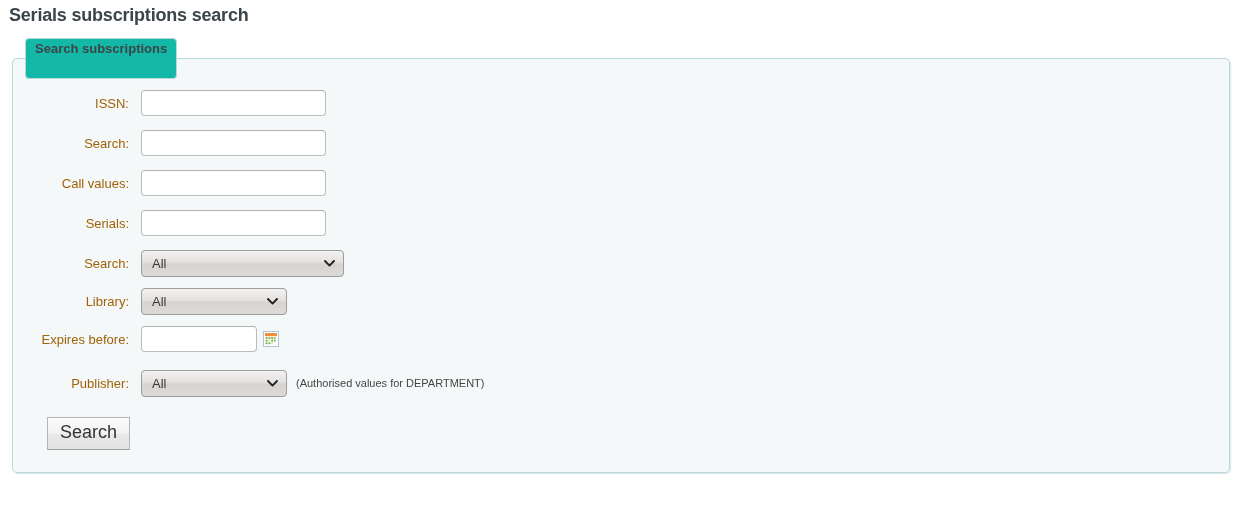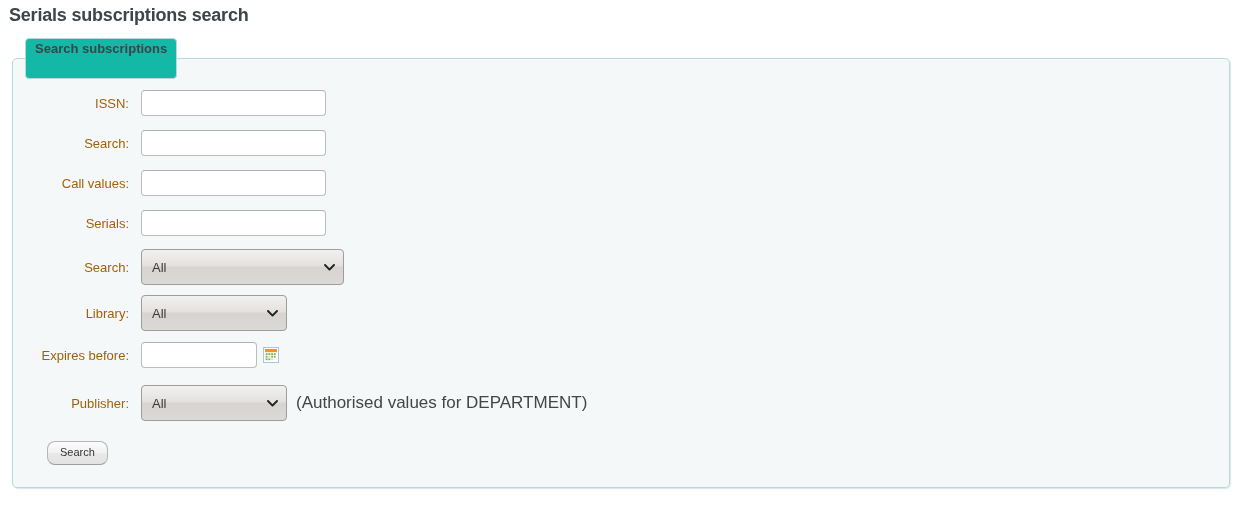--- a/index.html
+++ b/index.html
@@ -116,21 +116,21 @@
     height: 16px;
     margin-left: 6px;
     cursor: pointer;
     line-height: 0;
   }
 
   select.styled-select {
     -webkit-appearance: none;
     -moz-appearance: none;
     appearance: none;
-    height: 36px;
+    height: 27px;
     box-sizing: border-box;
     border: 1px solid #9d9d9d;
     border-radius: 4px;
     background-image: linear-gradient(to bottom, #f2f1f0 0%, #e4e2e0 45%, #d6d3d0 52%, #dcdad7 100%);
     background-color: #dedcd9;
     font-family: "Liberation Sans", sans-serif;
     font-size: 13px;
     color: #3a3a3a;
     padding: 0 13px 0 10px;
     outline: none;
@@ -151,38 +151,38 @@
     pointer-events: none;
     line-height: 0;
   }
 
   .sel-library { width: 203px; }
   .sel-location { width: 146px; }
   .sel-department { width: 146px; }
 
   .hint-text {
     margin-left: 9px;
-    font-size: 17px;
+    font-size: 11px;
     color: #454545;
     white-space: nowrap;
   }
 
   .submit-row {
     padding-left: 34px;
     margin-top: 20px;
   }
 
   button.search-button {
     font-family: "Liberation Sans", sans-serif;
-    font-size: 11px;
+    font-size: 18px;
     color: #333333;
     padding: 4px 12px 5px 12px;
     border: 1px solid #b5b5b5;
     border-bottom-color: #9d9d9d;
-    border-radius: 8px;
+    border-radius: 0;
     background-image: linear-gradient(to bottom, #fcfcfc 0%, #f1f1f1 50%, #e9e9e9 51%, #e2e2e2 100%);
     background-color: #f0f0f0;
     cursor: pointer;
     line-height: 1.2;
   }
 </style>
 </head>
 <body>
 
 <h1 id="page-title">Serials subscriptions search</h1>

